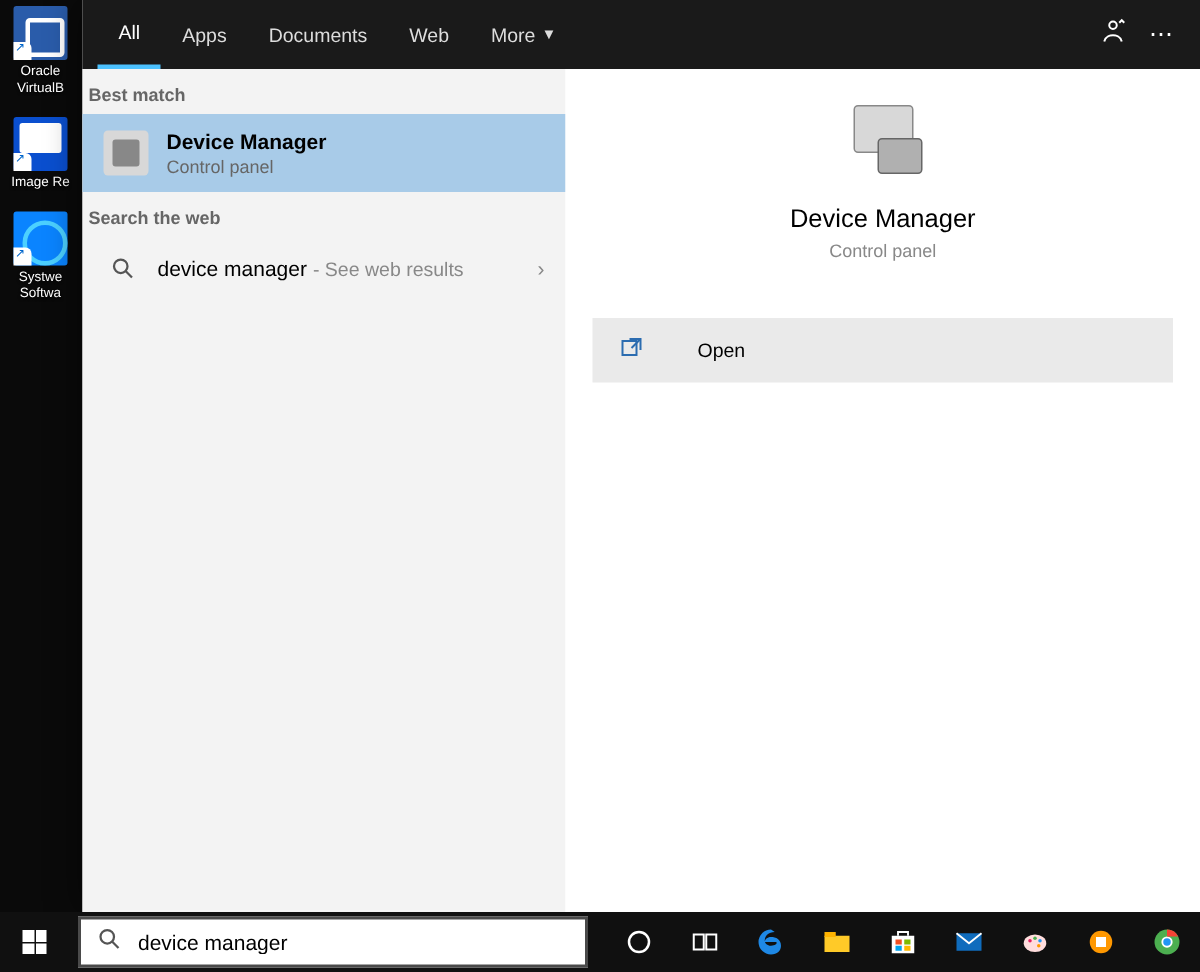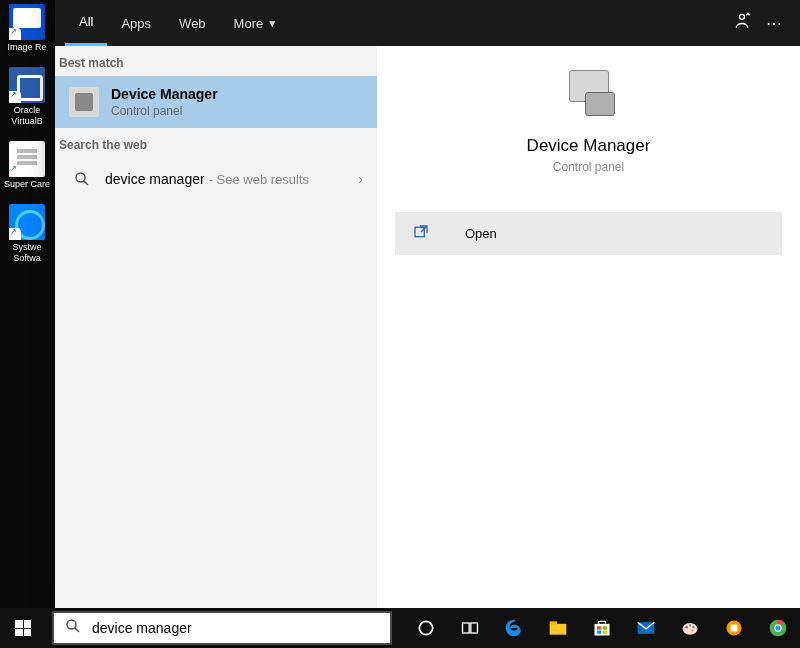--- a/index.html
+++ b/index.html
@@ -70,49 +70,44 @@
 .tb-icon{width:44px;height:40px;display:flex;align-items:center;justify-content:center;cursor:pointer;font-size:18px;}
 .svgicon{width:20px;height:20px;}
 
 .mag-svg{width:18px;height:18px;}
 </style>
 </head>
 <body>
 
 <div class="desktop">
   <div class="dicon">
+      <div class="ibox i-vbox">
+        <div class="shortcut-arrow"></div>
+      </div>
+      <div class="lbl">Oracle VirtualB</div>
+    </div>
+  <div class="dicon">
       <div class="ibox i-photos">
         <div class="shortcut-arrow"></div>
       </div>
       <div class="lbl">Image Re</div>
-    </div>
-  <div class="dicon">
-      <div class="ibox i-vbox">
-        <div class="shortcut-arrow"></div>
-      </div>
-      <div class="lbl">Oracle VirtualB</div>
-    </div>
-  <div class="dicon">
-      <div class="ibox i-doc">
-        <div class="shortcut-arrow"></div>
-      </div>
-      <div class="lbl">Super Care</div>
     </div>
   <div class="dicon">
       <div class="ibox i-sw">
         <div class="shortcut-arrow"></div>
       </div>
       <div class="lbl">Systwe Softwa</div>
     </div>
 </div>
 
 <div class="popup">
   <div class="tabs">
     <div class="tab active">All</div>
     <div class="tab">Apps</div>
+    <div class="tab">Documents</div>
     <div class="tab">Web</div>
     <div class="tab">
         <span>More</span>
         <span class="chev">▼</span>
       </div>
     <div class="tabs-spacer"></div>
     <div class="ricon">
       <svg class="svgicon" viewBox="0 0 24 24" fill="none" stroke="#fff" stroke-width="1.6">
           <circle cx="12" cy="7" r="3"></circle>
           <path d="M5 20c1-4 5-5 7-5s6 1 7 5"></path>

